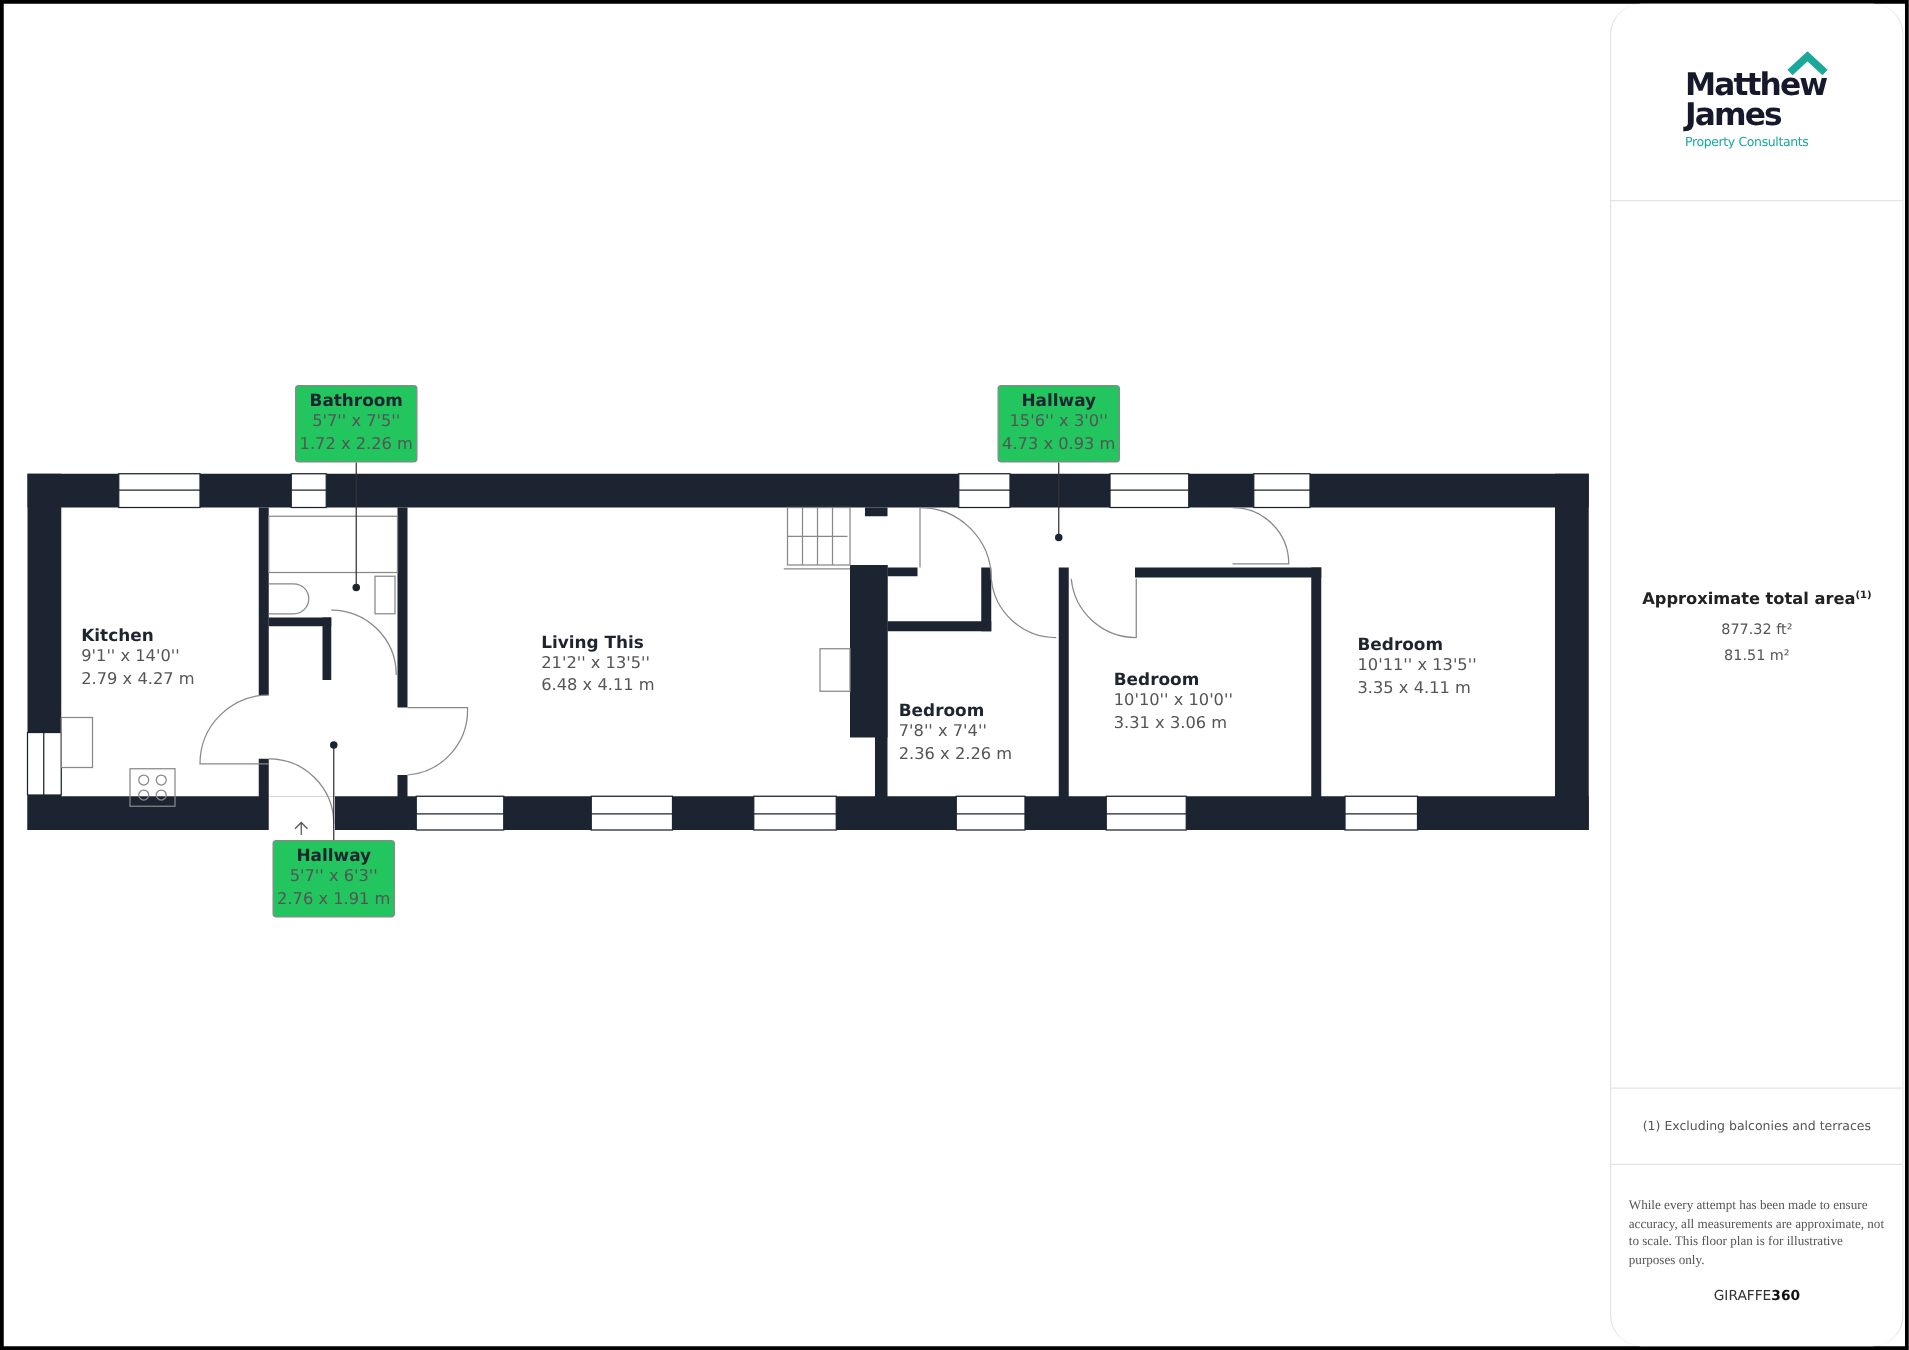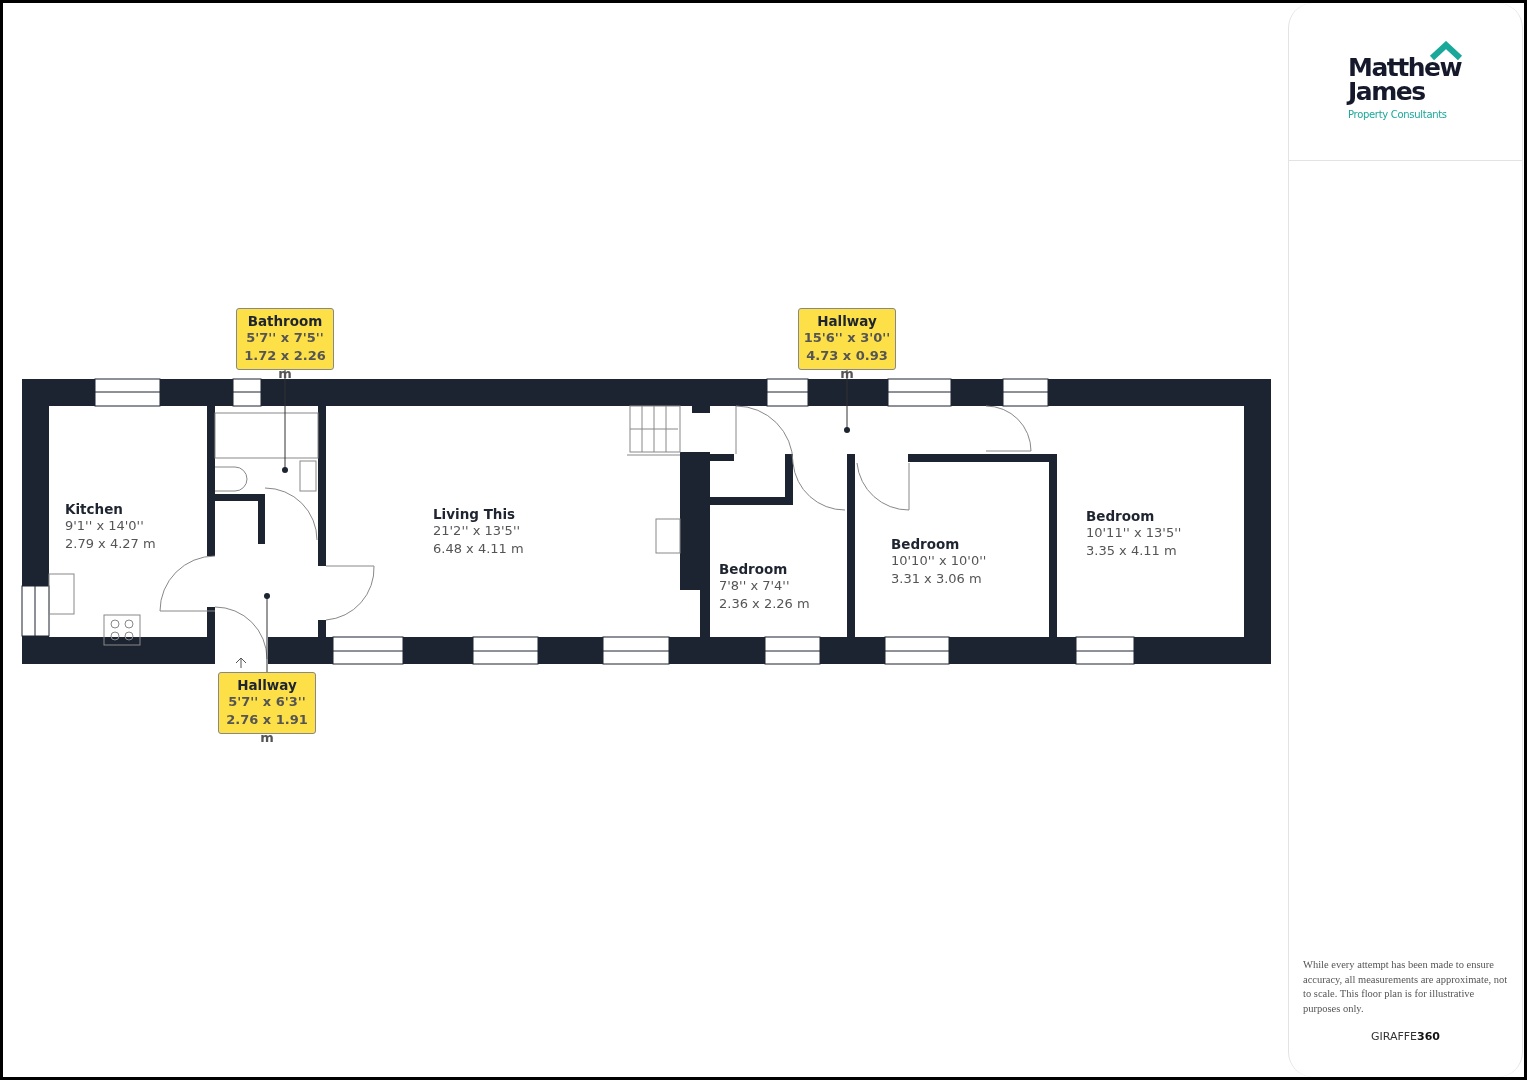--- a/index.html
+++ b/index.html
@@ -16,23 +16,23 @@
   .area-title sup{font-size:8px;}
   .area-val{font-family:"DejaVu Sans",sans-serif;font-size:11.5px;color:#555;margin-top:9px;}
   .area-val2{font-family:"DejaVu Sans",sans-serif;font-size:11.5px;color:#555;margin-top:7px;}
   .foot-note{position:absolute;left:0;top:867px;width:233px;height:60px;border-top:1px solid #e3e3e3;border-bottom:1px solid #e3e3e3;display:flex;align-items:center;justify-content:center;font-family:"DejaVu Sans",sans-serif;font-size:10px;color:#555;}
   .disclaimer{position:absolute;left:14px;top:955px;width:205px;text-align:left;font-family:Liberation Serif, serif;font-size:10.5px;line-height:14.5px;color:#555;}
   .brand{position:absolute;left:0;top:1027px;width:233px;text-align:center;font-family:"DejaVu Sans",sans-serif;font-size:11px;color:#333;}
   .brand b{color:#111;}
   .label{position:absolute;text-align:left;font-family:"DejaVu Sans",sans-serif;}
   .label .n{font-weight:bold;font-size:13.5px;color:#1e2430;}
   .label .d{font-size:13px;color:#555;line-height:18px;}
-  .tag{position:absolute;background:#fde047;border:1px solid #888;border-radius:3px;text-align:center;font-family:"DejaVu Sans",sans-serif;}
+  .tag{position:absolute;background:#22c55e;border:1px solid #888;border-radius:3px;text-align:center;font-family:"DejaVu Sans",sans-serif;}
   .tag .n{font-weight:bold;font-size:13.5px;color:#1e2430;margin-top:4px;}
-  .tag .d{font-size:13px;color:#555;line-height:18px;font-weight:bold;}
+  .tag .d{font-size:13px;color:#555;line-height:18px;}
 </style>
 </head>
 <body>
 
 <div class="page">
 
   <div class="plan">
     <svg width="1285" height="1074" viewBox="3 3 1285 1074">
       <g fill="#1c2431">
 
@@ -187,19 +187,25 @@
       <svg class="logo-roof" width="34" height="20">
         <polyline points="3,17 17,4 31,17" fill="none" stroke="#1aa89a" stroke-width="6"></polyline>
       </svg>
       <div class="logo-name">
         <div>Matthew</div>
         <div>James</div>
       </div>
       <div class="logo-sub">Property Consultants</div>
     </div>
 
-
+    <div class="area">
+      <div class="area-title"><span>Approximate total area</span><sup>(1)</sup></div>
+      <div class="area-val">877.32 ft²</div>
+      <div class="area-val2">81.51 m²</div>
+    </div>
+
+    <div class="foot-note">(1) Excluding balconies and terraces</div>
 
     <div class="disclaimer">While every attempt has been made to ensure accuracy, all measurements are approximate, not to scale. This floor plan is for illustrative purposes only.</div>
 
     <div class="brand"><span>GIRAFFE</span><b>360</b></div>
   </div>
 </div>
 
 </body></html>

